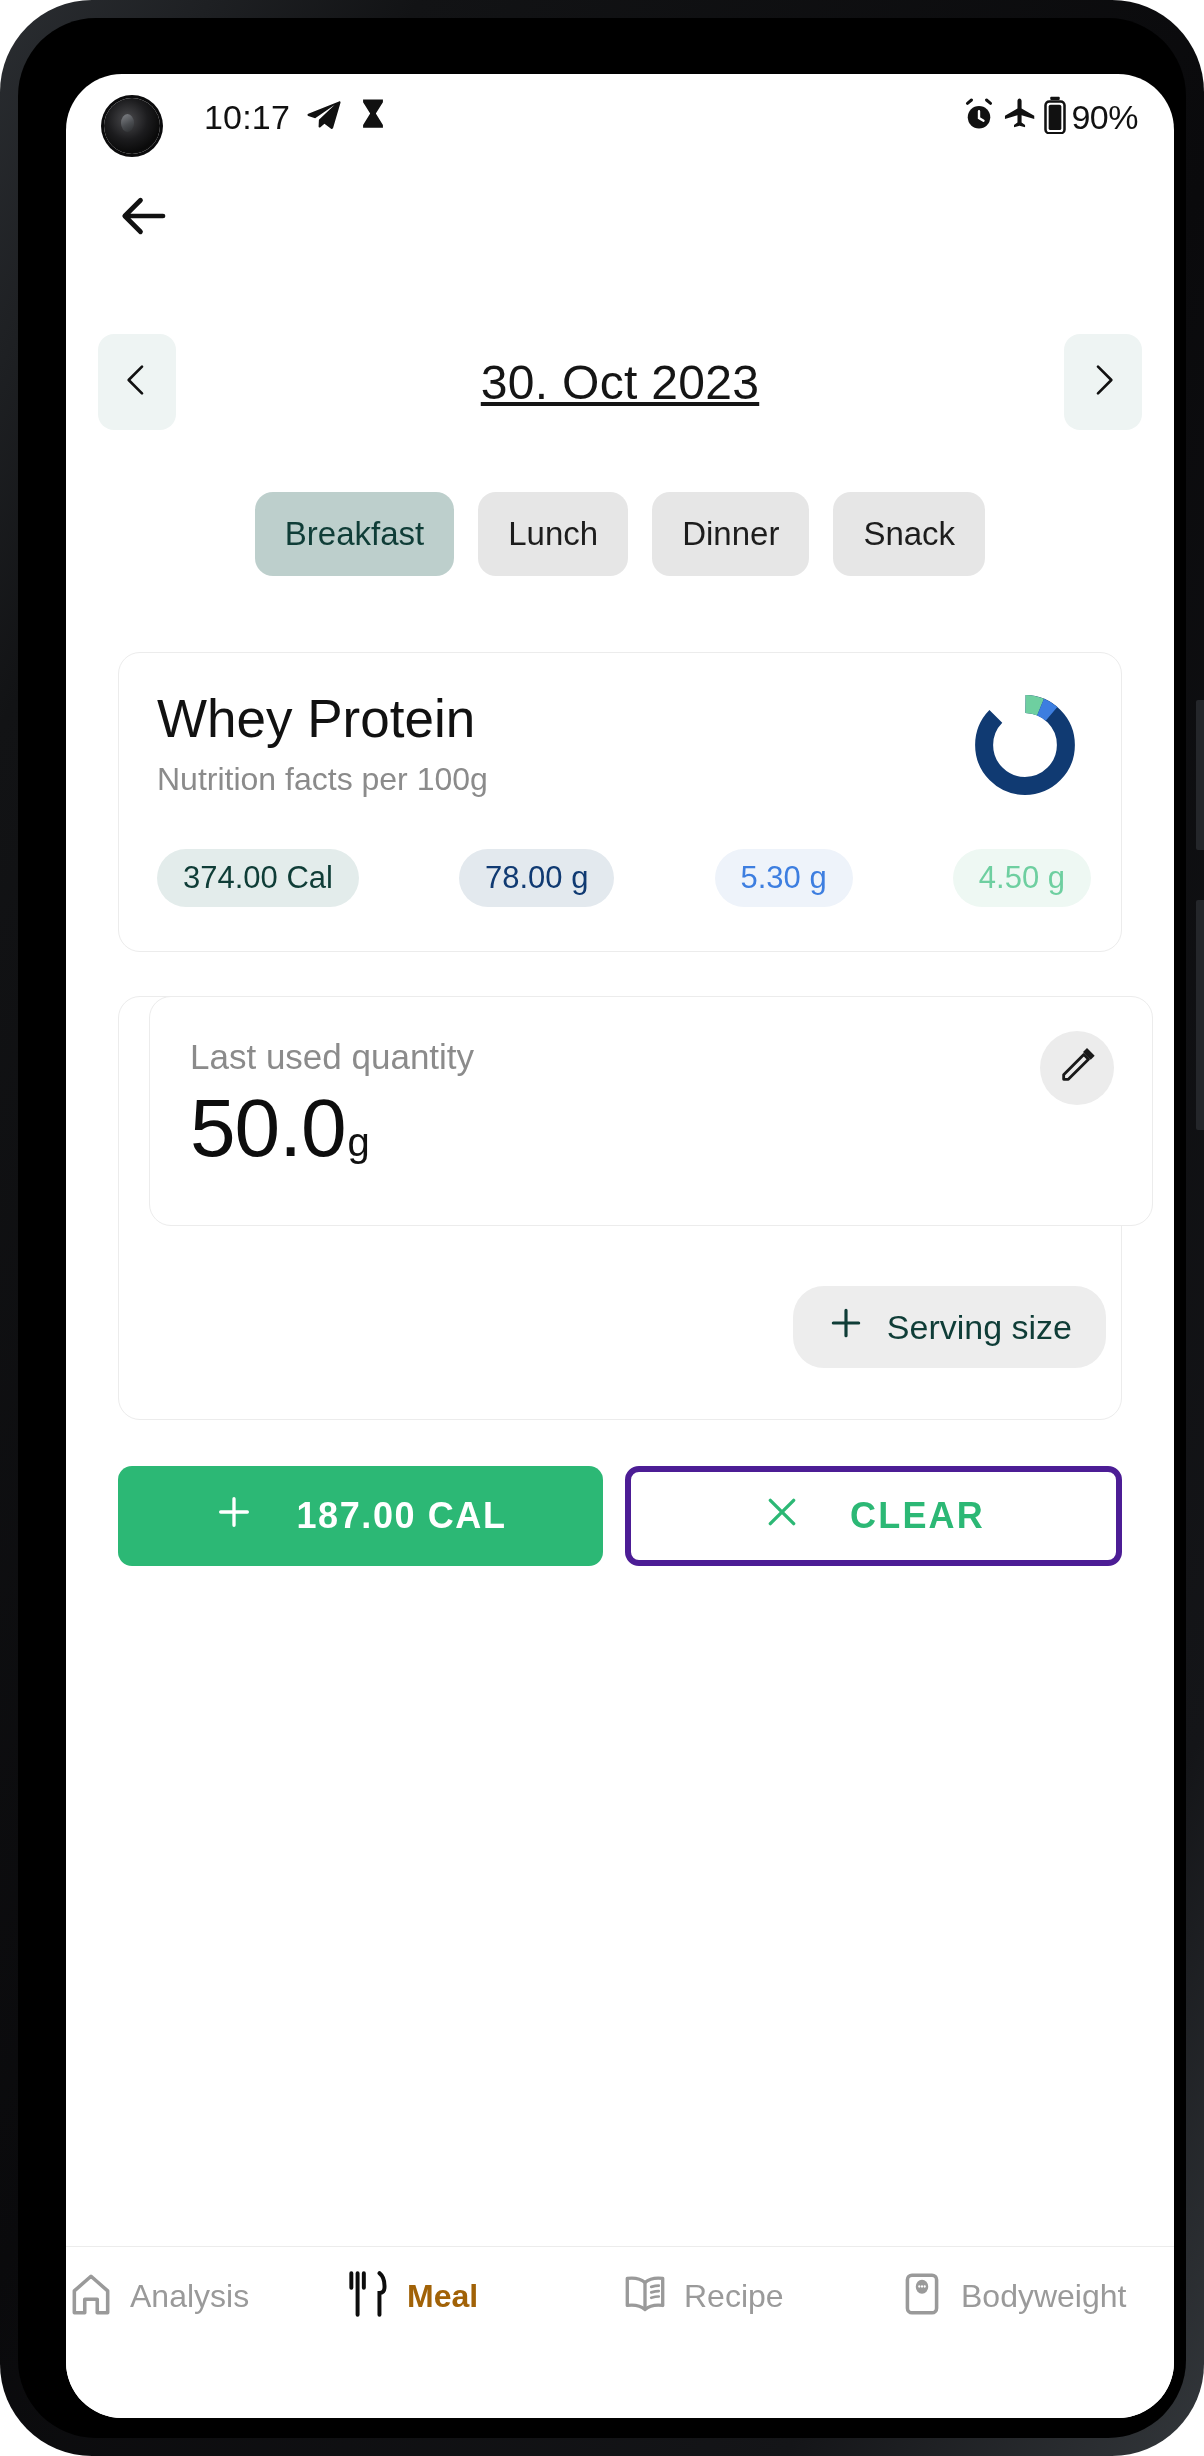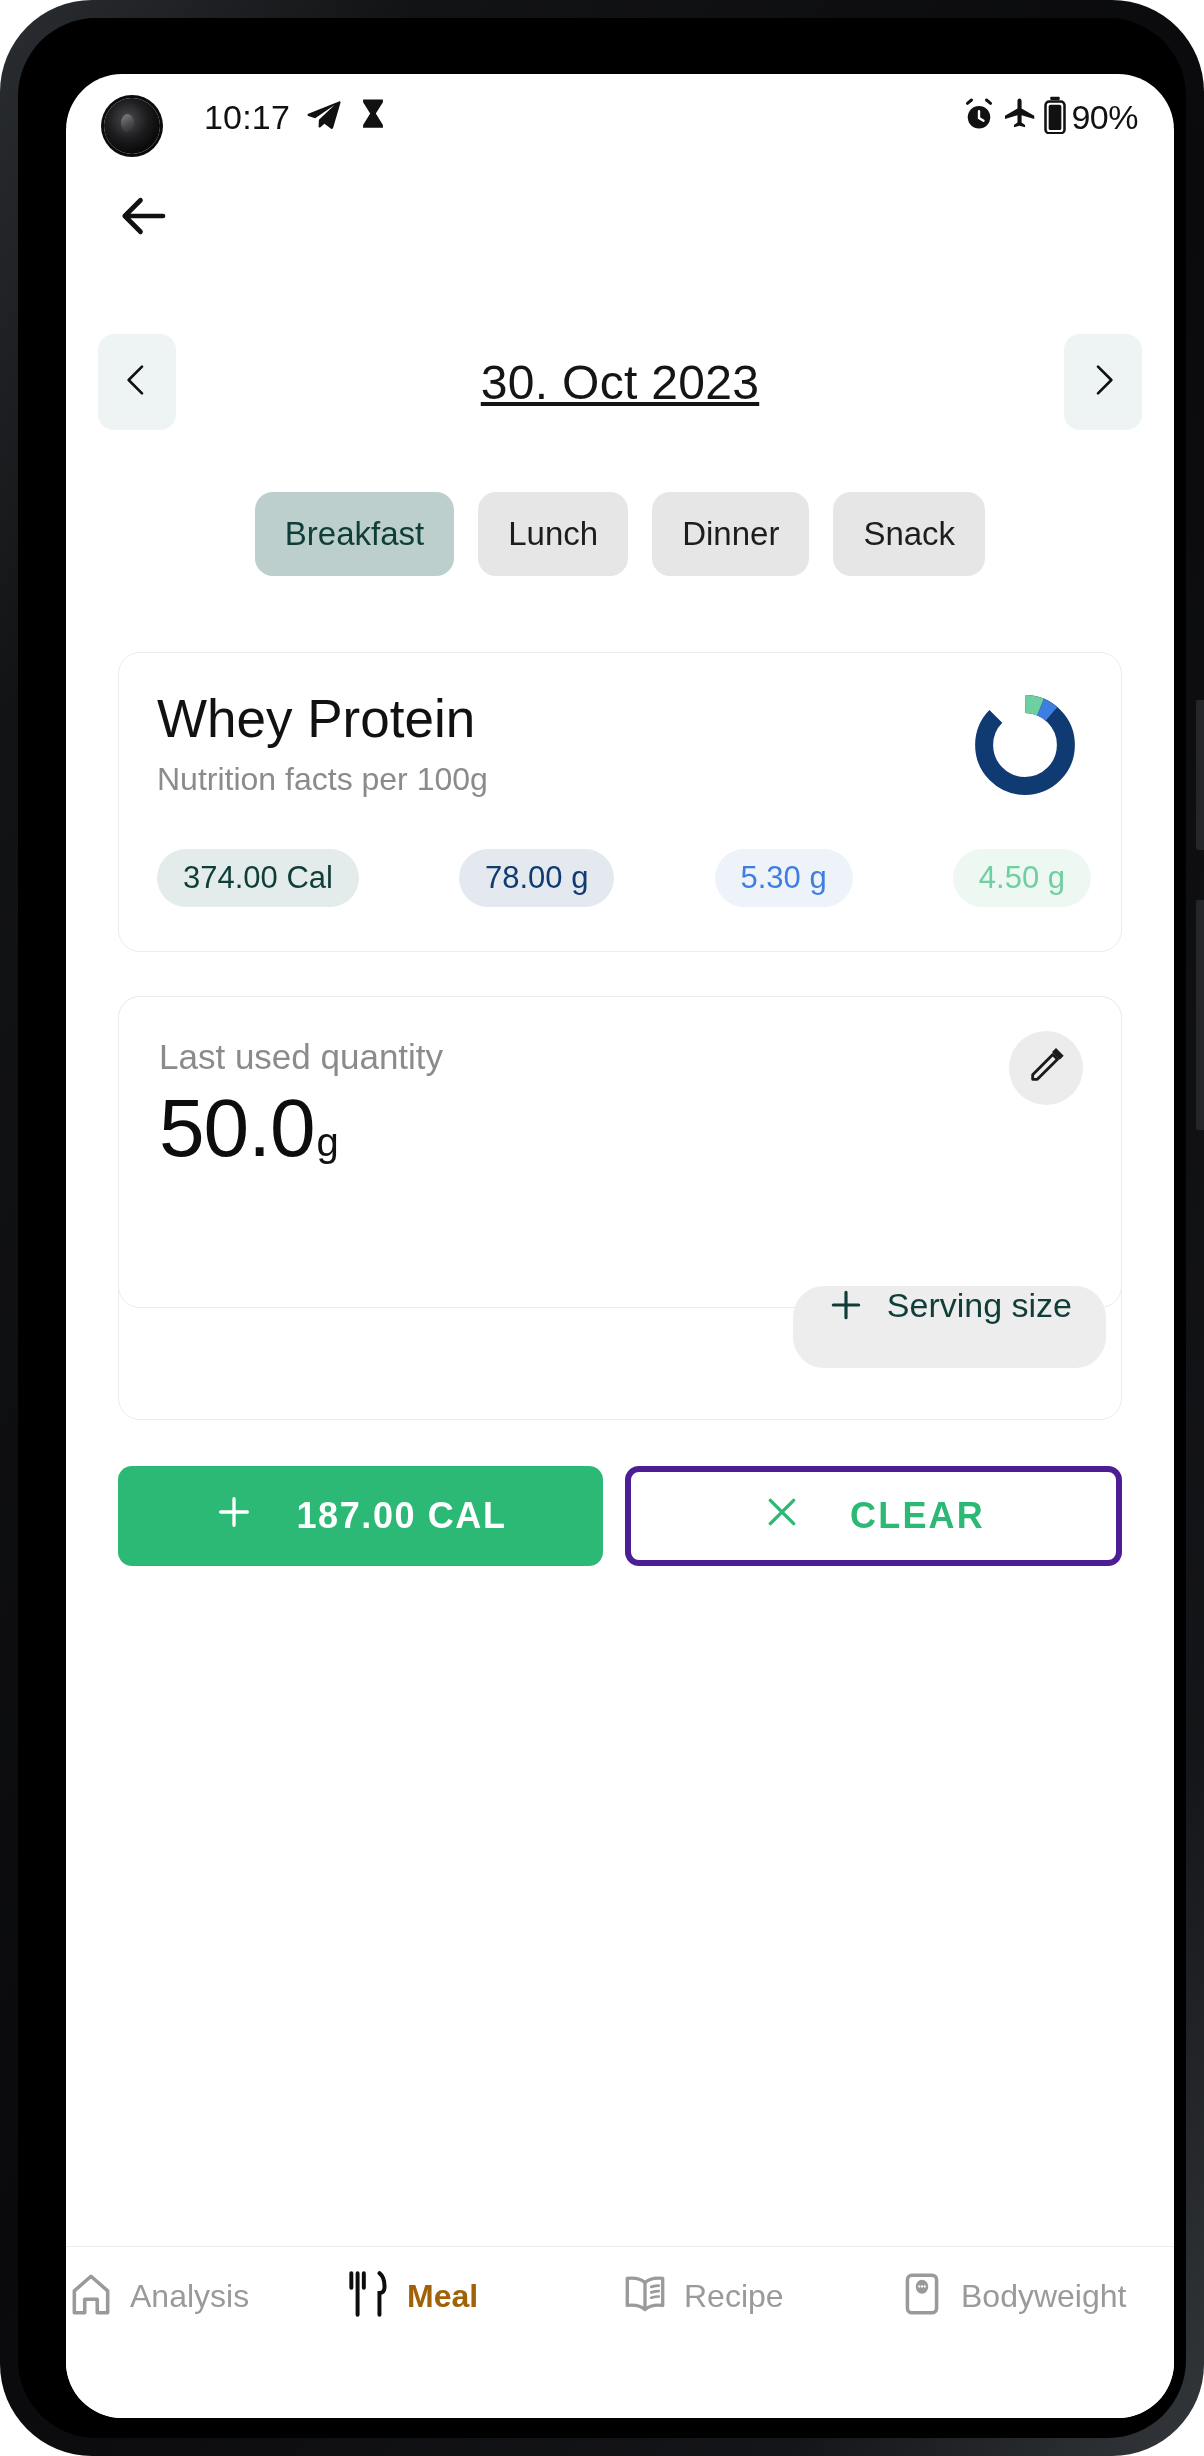--- a/index.html
+++ b/index.html
@@ -234,22 +234,23 @@
     position: absolute;
     right: 42px;
     top: 38px;
     width: 108px;
     height: 108px;
   }
 
   
   #quantity-card {
     top: 922px;
-    height: 312px;
+    height: 230px;
     padding: 40px 32px 0 40px;
+    margin-left: 31px;
   }
   #quantity-label {
     font-size: 35px;
     color: #8b8b8b;
   }
   #quantity-value-row {
     margin-top: 10px;
     display: flex;
     align-items: baseline;
   }
@@ -286,21 +287,21 @@
   #quantity-card { z-index: 2; }
   #serving-size-button {
     position: absolute;
     z-index: 3;
     right: 68px;
     top: 1212px;
     height: 82px;
     border-radius: 31px;
     background: #ededed;
     display: flex;
-    align-items: flex-start;
+    align-items: center;
     gap: 22px;
     padding: 0 34px;
     color: #0f3d37;
     font-size: 34px;
   }
 
   
   #action-row {
     position: absolute;
     top: 1392px;

